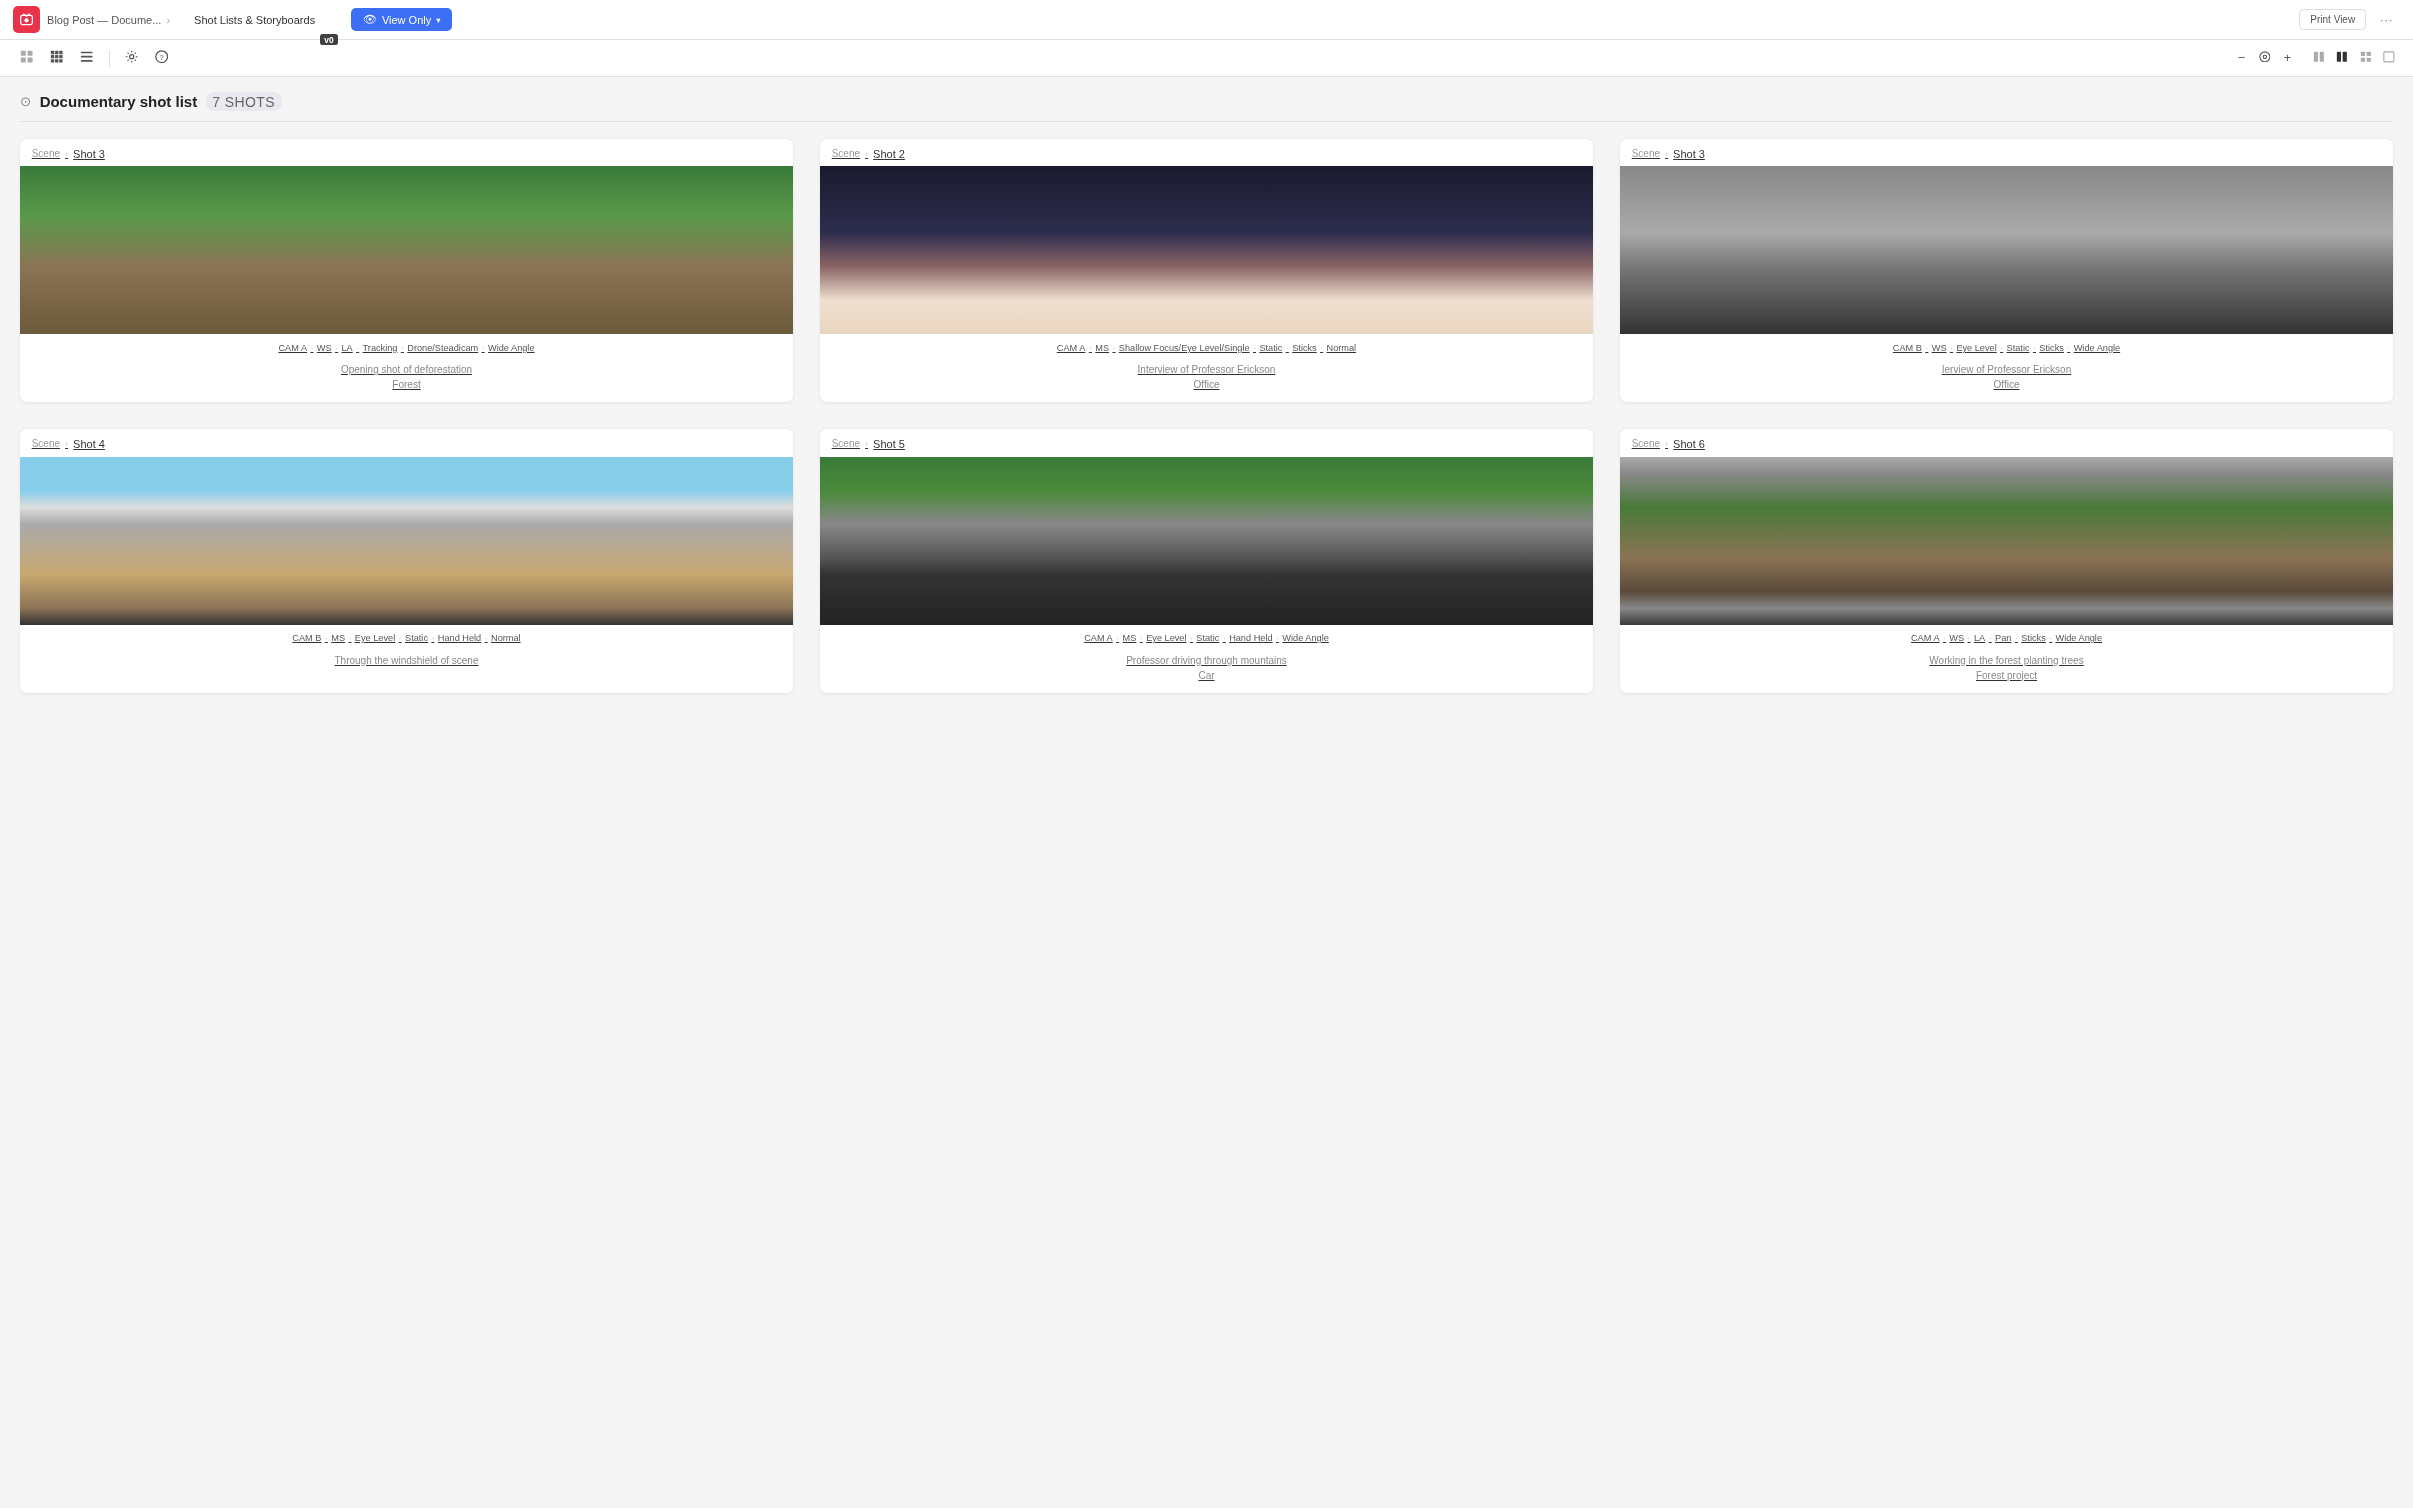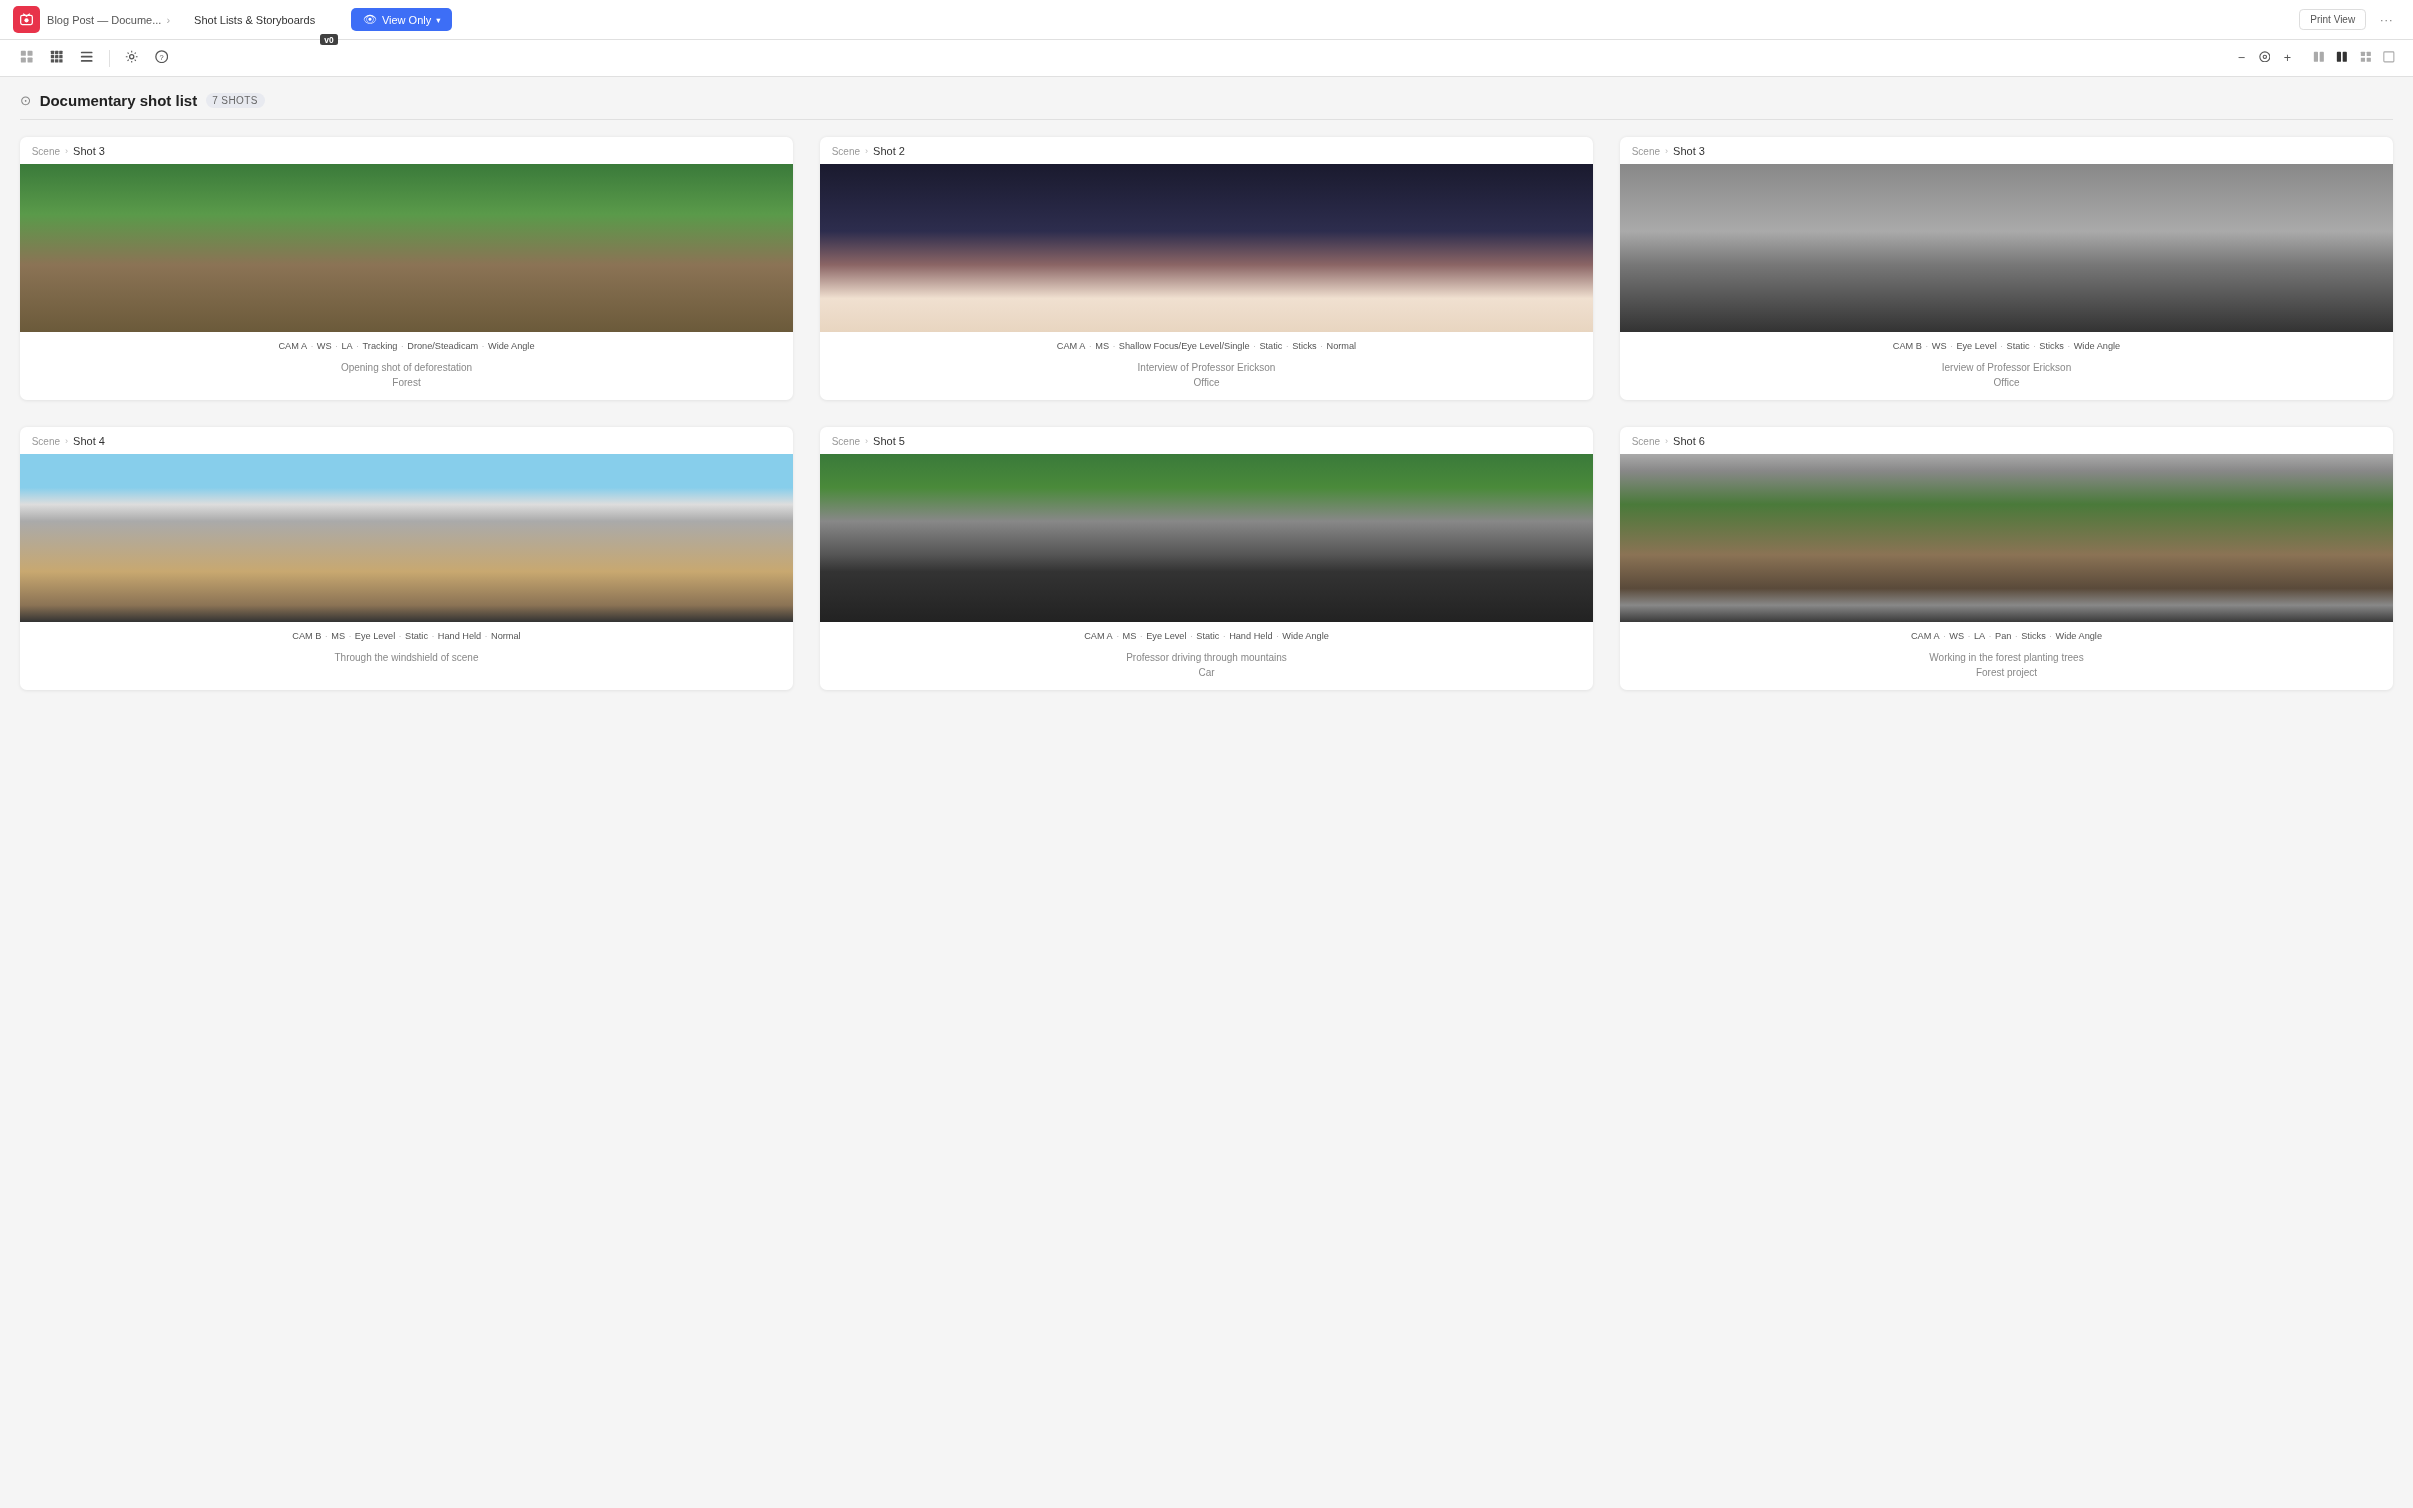--- a/index.html
+++ b/index.html
@@ -75,31 +75,32 @@
     
     .page-header {
       display: flex; align-items: center;
       padding: 15px 20px 10px;
       gap: 8.4px;
     }
     .page-title-icon { font-size: 13.4px; color: #888; }
     .page-title { font-size: 15px; font-weight: 600; color: #222; }
     .shots-badge {
       background: #e8eaf0; color: #666;
-      font-size: 10px; padding: 1.7px 6.7px; border-radius: 8.4px;
+      font-size: 14px; padding: 1.7px 6.7px; border-radius: 8.4px;
       font-weight: 500; letter-spacing: 0.4px;
     }
     .divider { height: 0.8px; background: #e0e0e0; margin: 0 20px 17px; }
 
     
     .shots-grid {
       display: grid;
       grid-template-columns: repeat(3, 1fr);
       gap: 27px 27px;
       padding: 0 20px 34px;
+      text-decoration: underline;
     }
 
     .shot-card {
       background: #fff;
       border-radius: 6.7px;
       overflow: hidden;
       box-shadow: 0 0.8px 3.4px rgba(0,0,0,0.08);
     }
 
     .shot-header {

